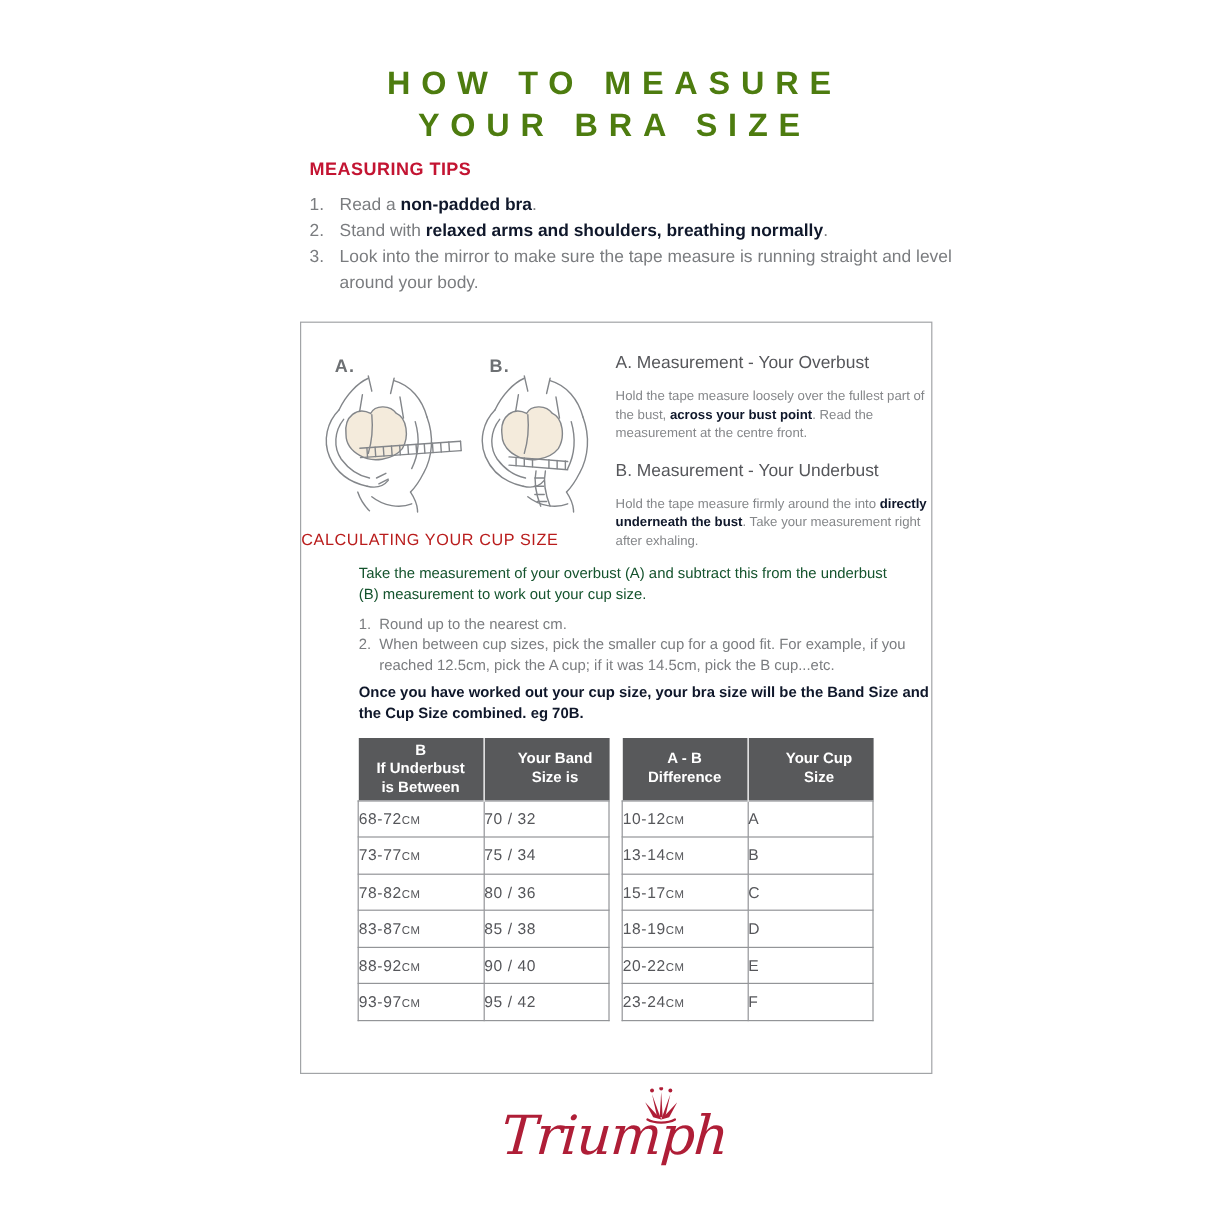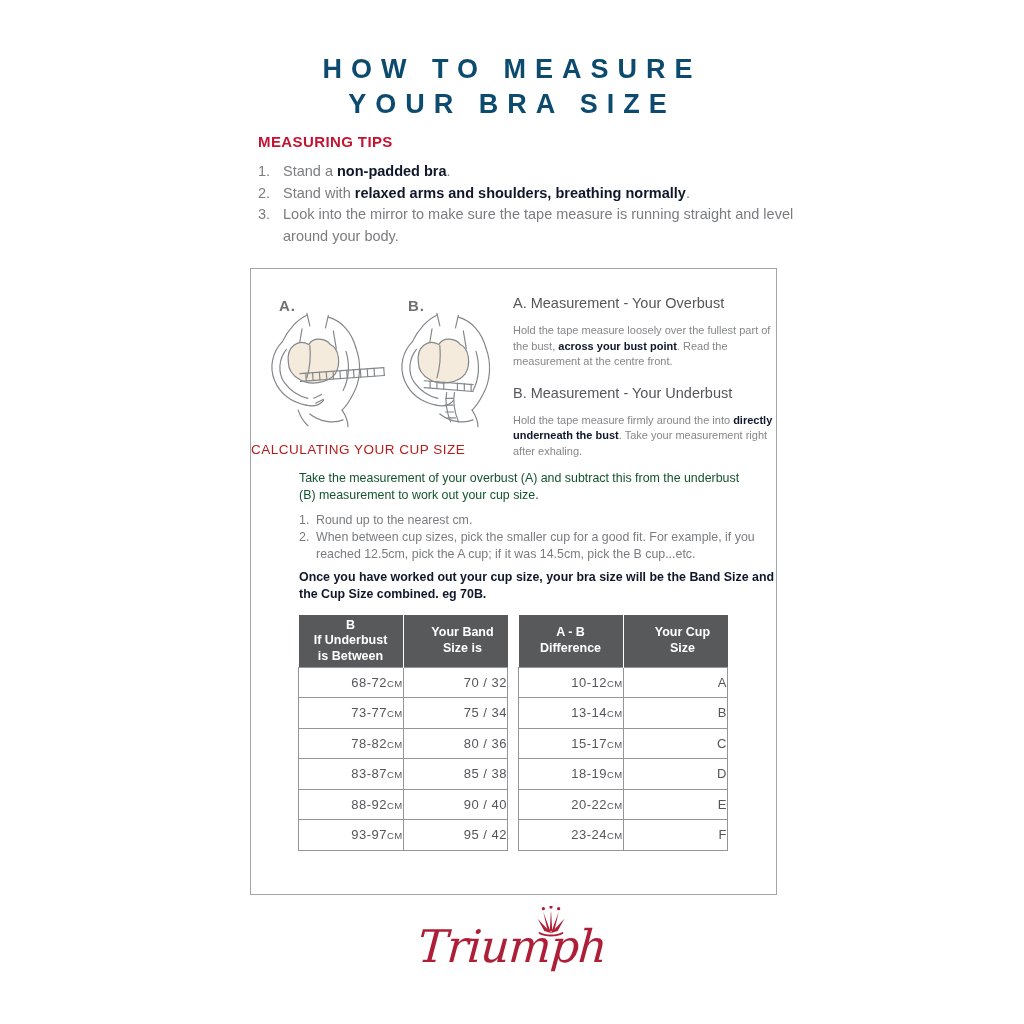--- a/index.html
+++ b/index.html
@@ -8,21 +8,21 @@
     width: 1024px; height: 1024px;
     font-family: "Liberation Sans", sans-serif;
     position: relative;
     overflow: hidden;
   }
   .page { position: absolute; inset: 0; background: #fff; }
 
   
   .title {
     position: absolute; top: 52px; left: 0; width: 1024px;
-    text-align: center; color: #0c4a6e;
+    text-align: center; color: #4d7c0f;
     font-size: 27px; font-weight: bold; letter-spacing: 9px;
     line-height: 35px;
   }
 
   
   .tips { position: absolute; left: 258px; top: 133px; width: 540px; }
   .tips-heading {
     color: #C31432; font-size: 15px; font-weight: bold;
     letter-spacing: 0.4px; margin-bottom: 11px;
   }
@@ -78,21 +78,21 @@
   table { border-collapse: collapse; width: 210px; table-layout: fixed; }
   th {
     background: #58595B; color: #ffffff;
     font-size: 12.5px; font-weight: bold; line-height: 15.5px;
     height: 52px; text-align: center; vertical-align: middle;
     white-space: pre-line; border: none; font-family: "Liberation Sans", sans-serif;
   }
   th + th { border-left: 1.5px solid #ffffff; padding-left: 14px; }
   td {
     border: 1px solid #939598; height: 30.5px;
-    text-align: right; vertical-align: middle;
+    text-align: left; vertical-align: middle;
     font-size: 13px; color: #55565A; letter-spacing: 0.5px;
   }
   .unit { font-size: 9.5px; text-transform: uppercase; letter-spacing: 0.4px; }
 
   
   .logo { position: absolute; left: 0; top: 903px; width: 1024px; height: 85px; text-align: center; }
   .crown { position: absolute; left: 530px; top: 3px; width: 42px; height: 31px; }
   .logo-text {
     display: inline-block; margin-top: 17px;
     font-family: "DejaVu Serif", serif; font-style: italic;
@@ -107,21 +107,21 @@
 
   <div class="title">
     <div>HOW TO MEASURE</div>
     <div>YOUR BRA SIZE</div>
   </div>
 
   <div class="tips">
     <div class="tips-heading">MEASURING TIPS</div>
     <div class="tip">
       <span class="tip-num">1.</span>
-      <span class="tip-text"><span>Stand a </span><strong>non-padded bra</strong><span>.</span></span>
+      <span class="tip-text"><span>Read a </span><strong>non-padded bra</strong><span>.</span></span>
     </div>
     <div class="tip">
       <span class="tip-num">2.</span>
       <span class="tip-text"><span>Stand with </span><strong>relaxed arms and shoulders, breathing normally</strong><span>.</span></span>
     </div>
     <div class="tip">
       <span class="tip-num">3.</span>
       <span class="tip-text"><span>Look into the mirror to make sure the tape measure is running straight and level around your body.</span><strong></strong><span></span></span>
     </div>
   </div>

